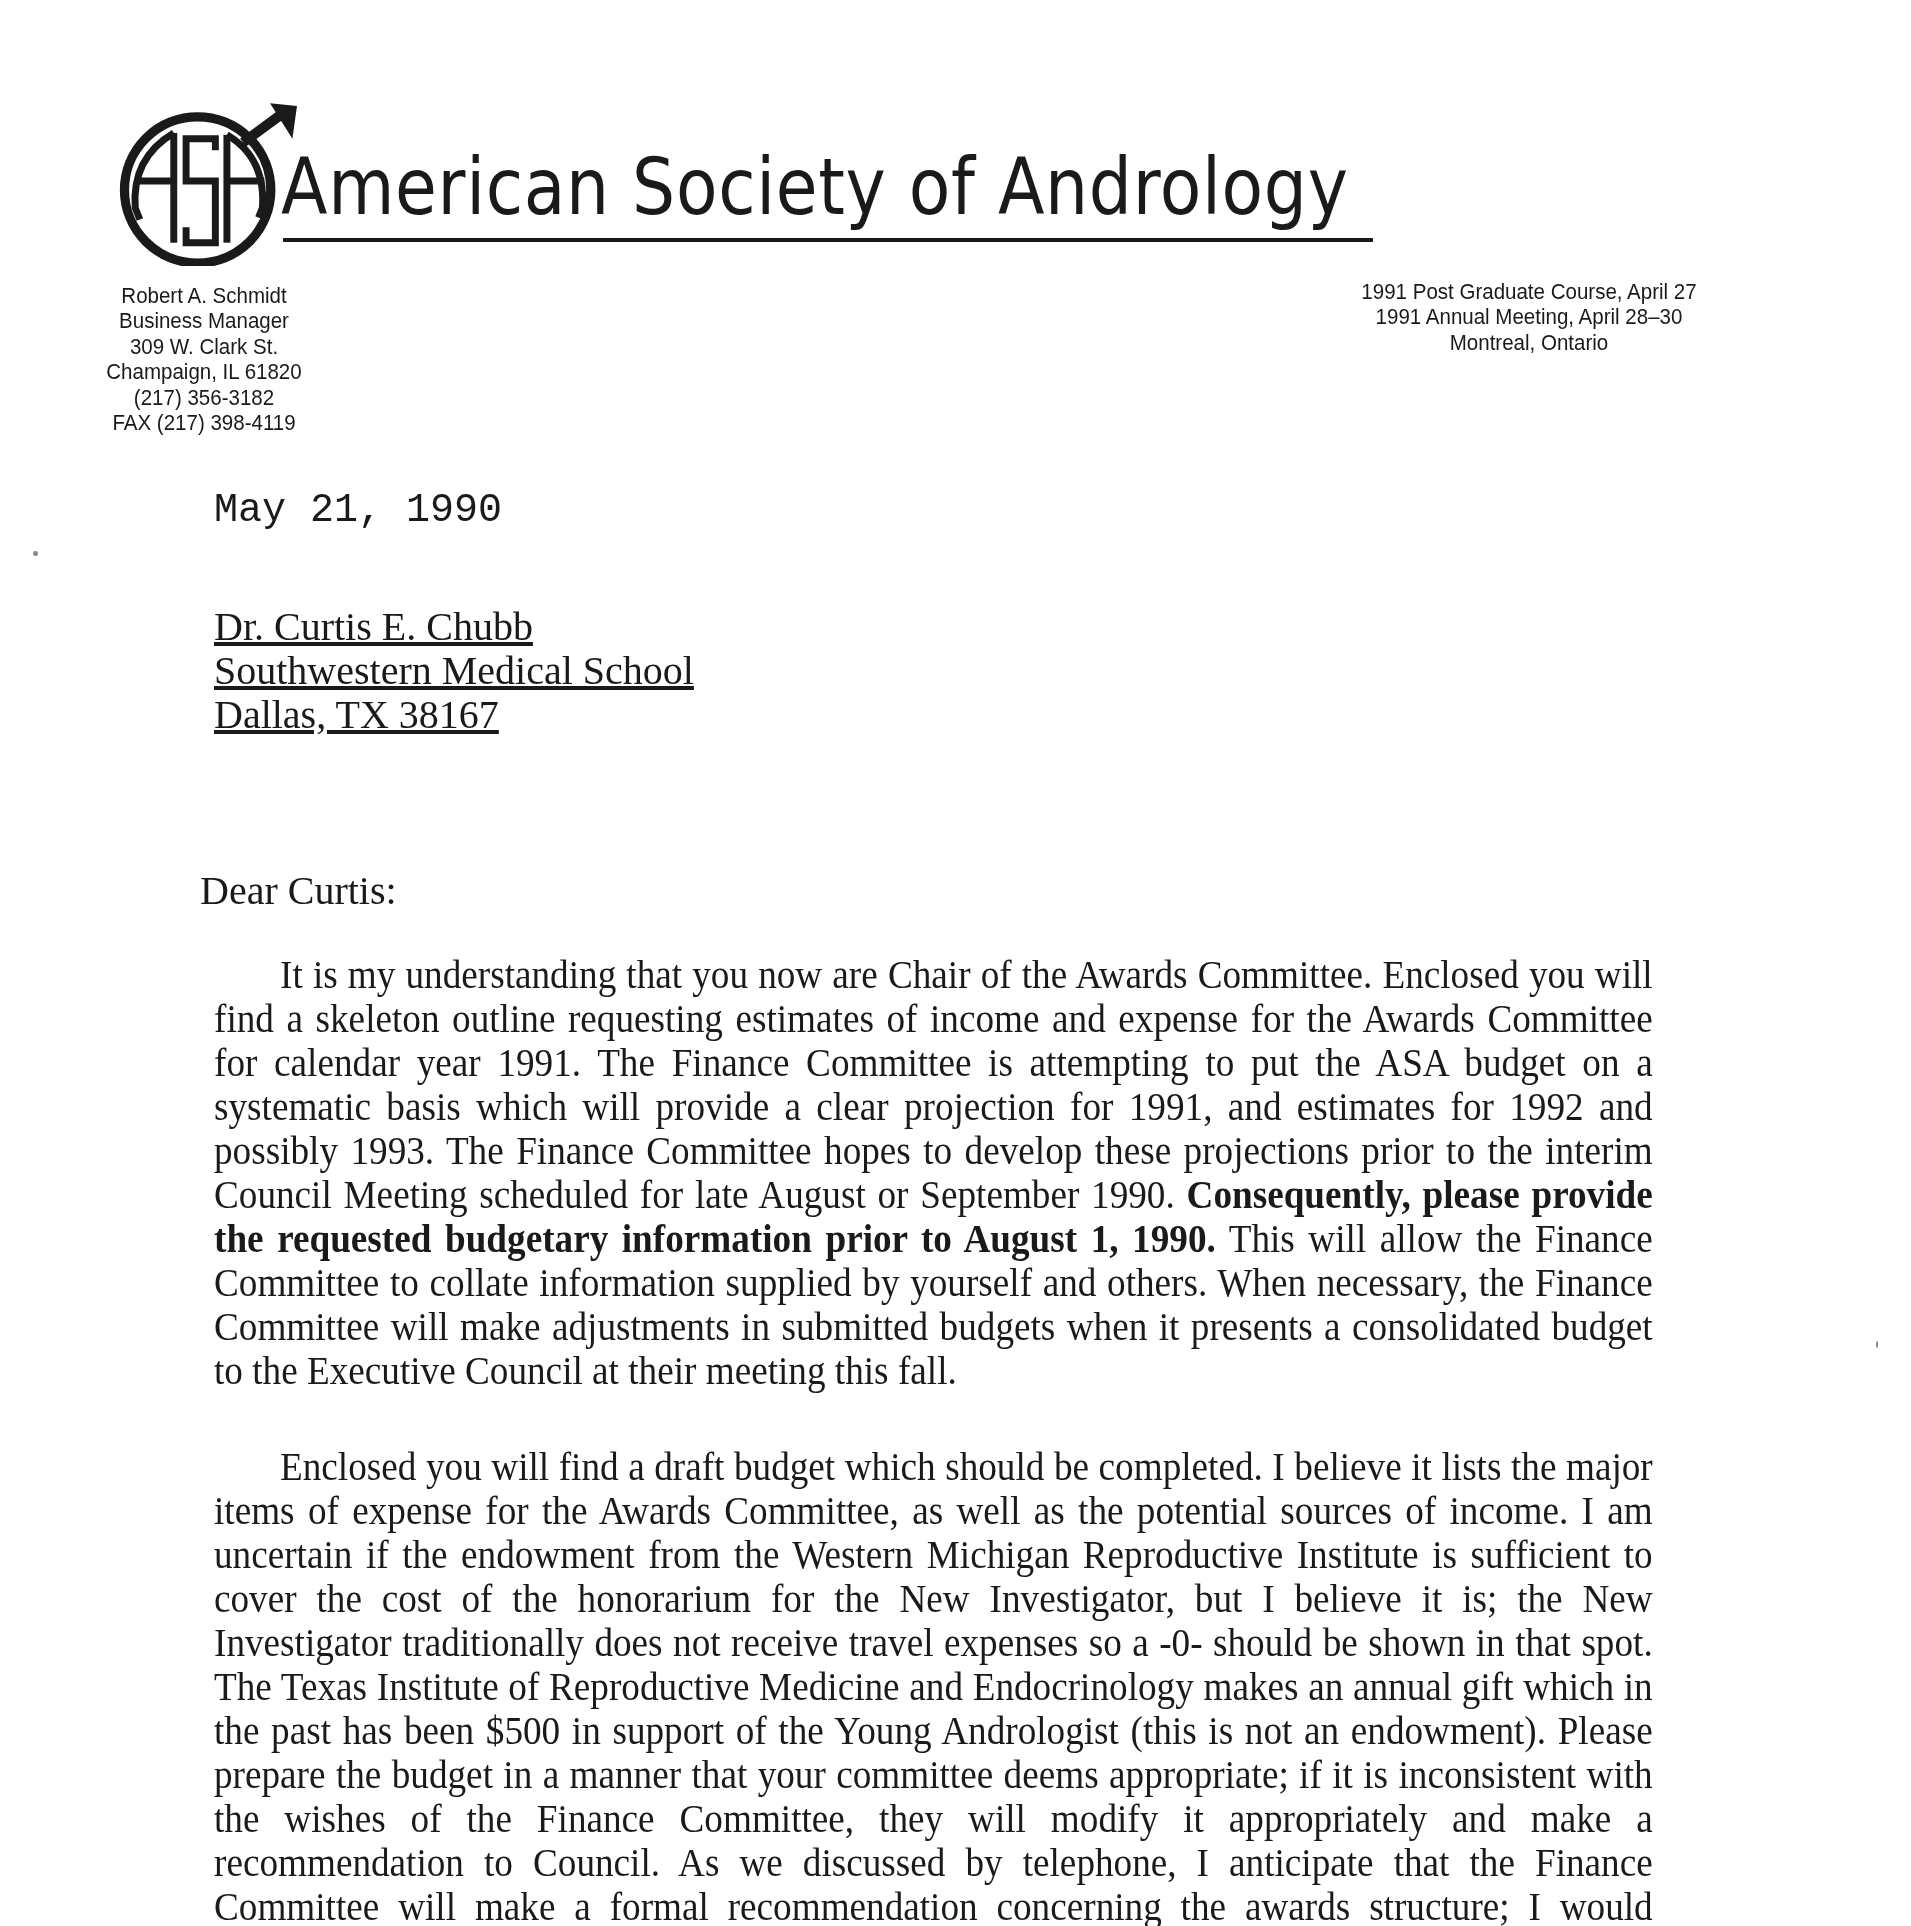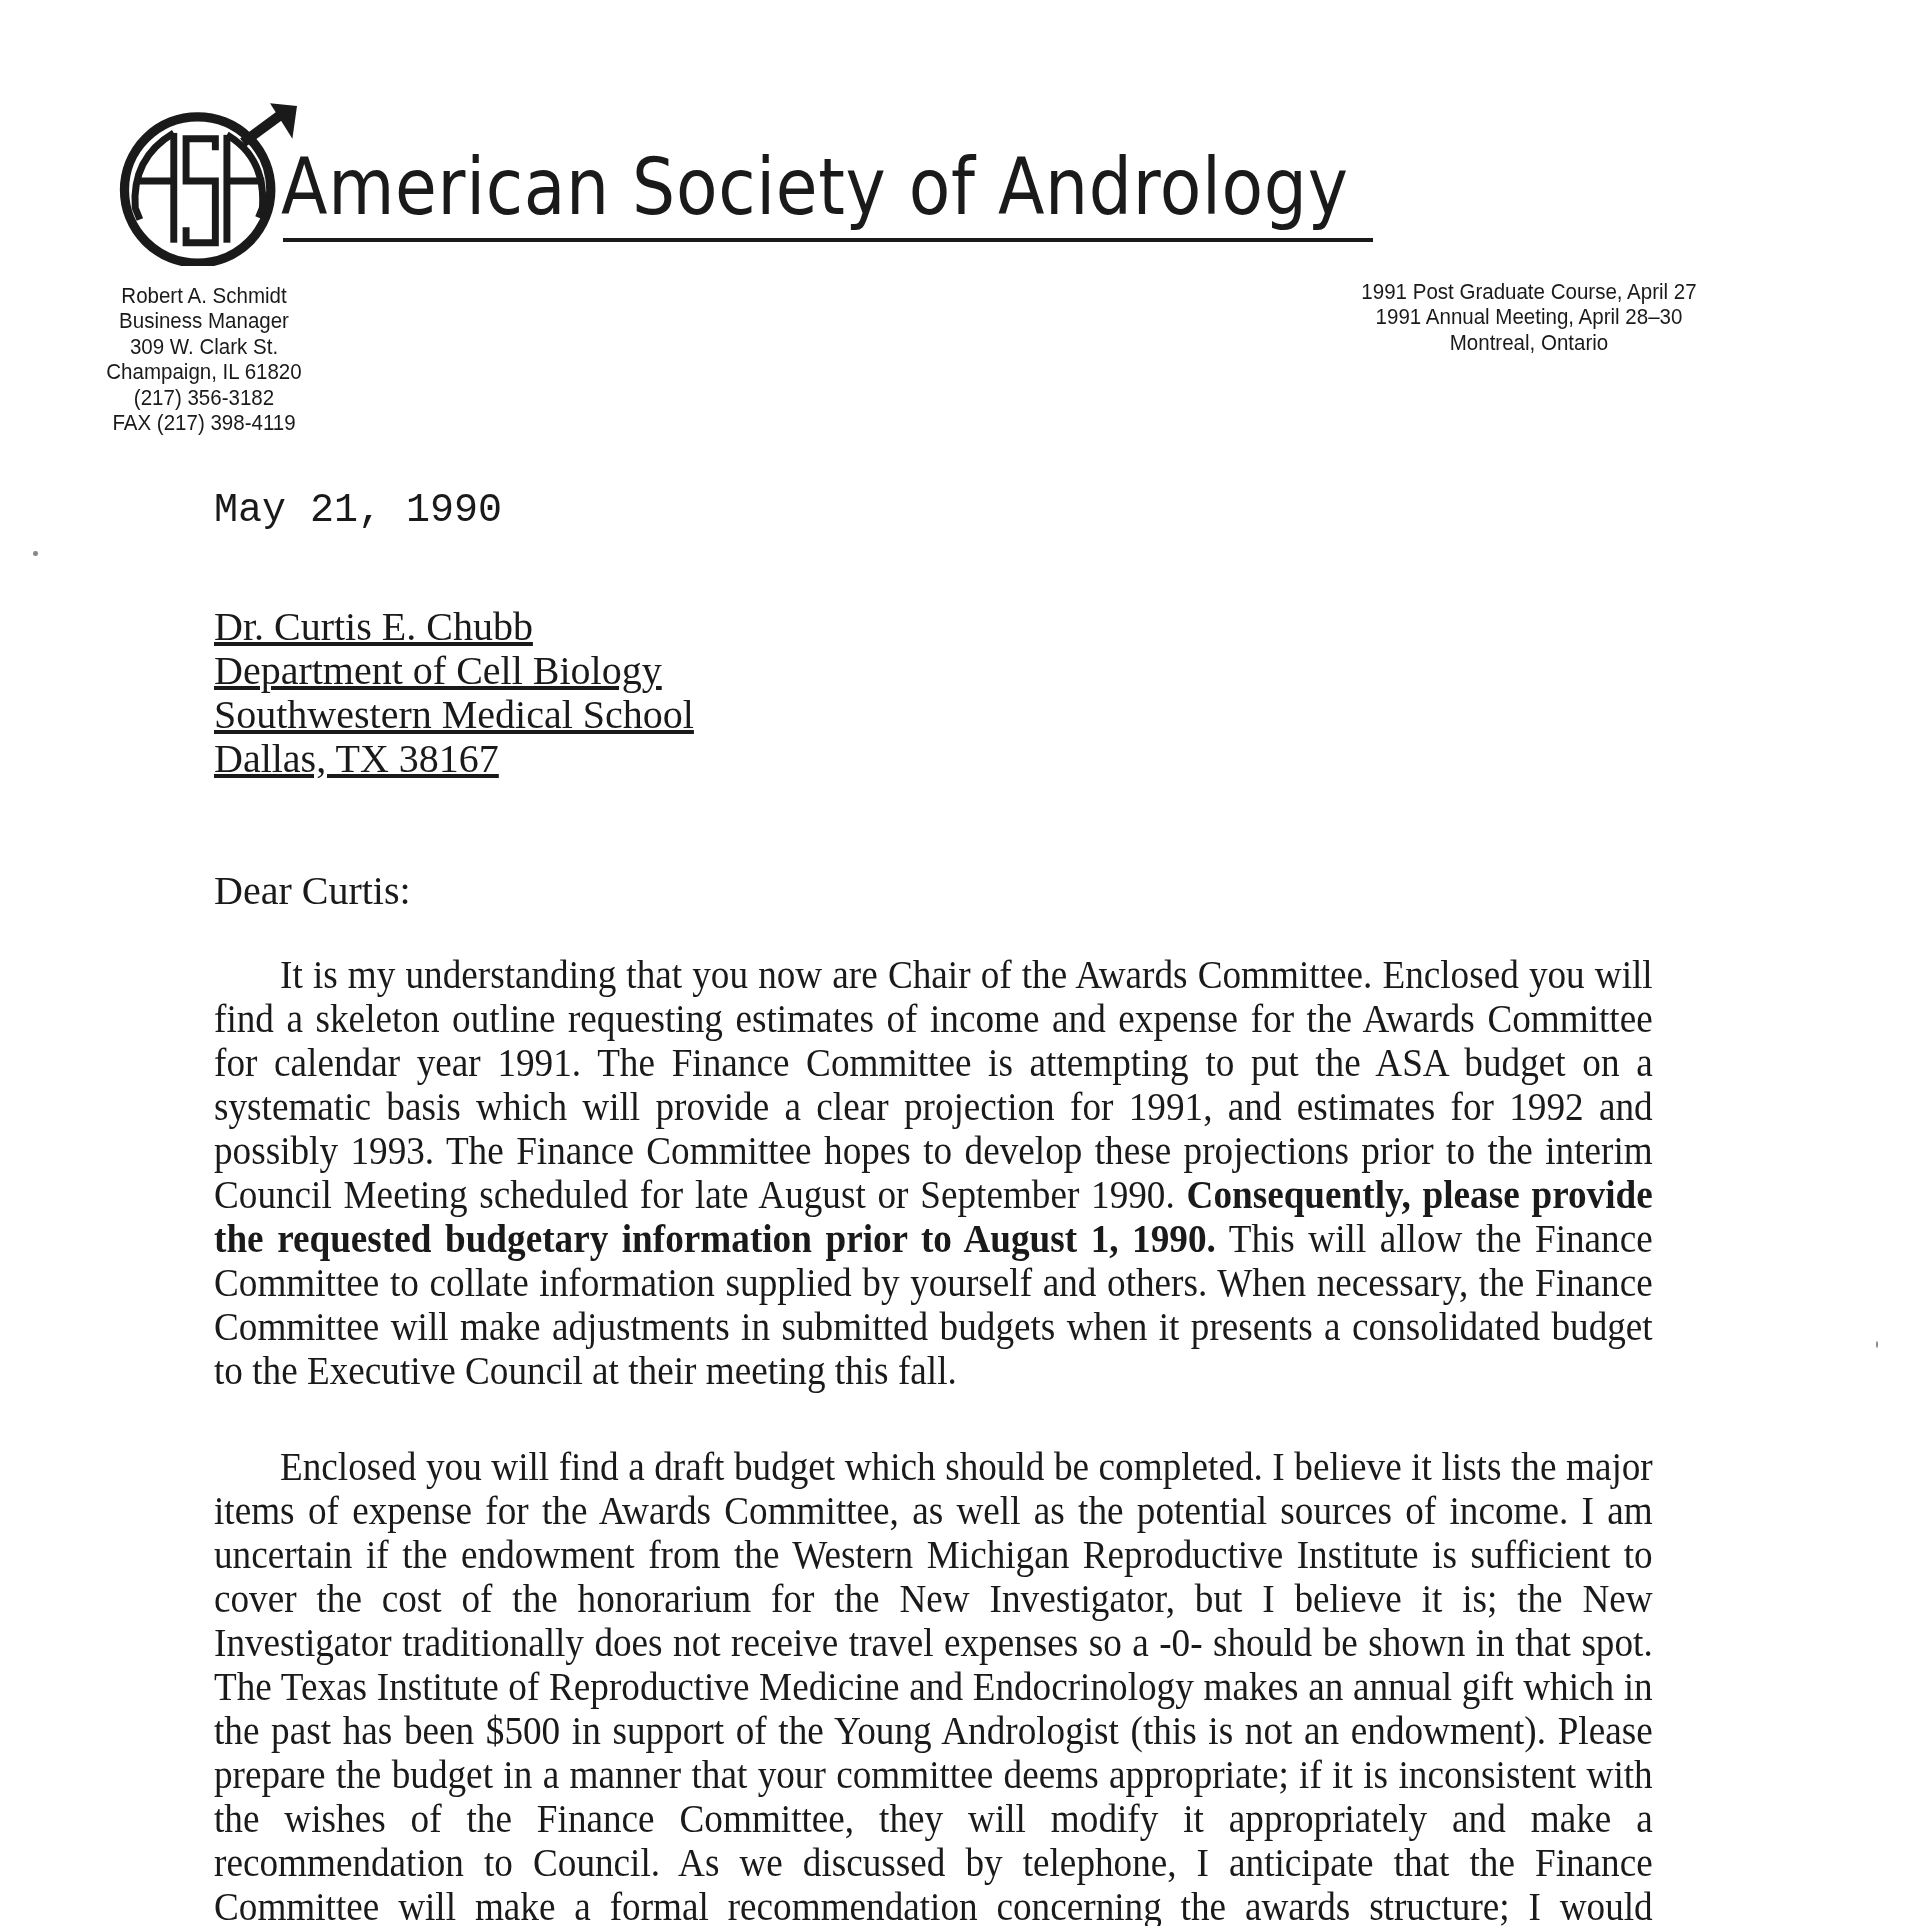--- a/index.html
+++ b/index.html
@@ -27,21 +27,21 @@
   }
   #meeting-block {
     left: 1294px; top: 279px; width: 470px;
     text-align: center; font-size: 22.3px; line-height: 25.4px;
     transform: scaleX(0.92); transform-origin: center top;
   }
 
   
   #letter-date { left: 214px; top: 491px; font-size: 40px; line-height: 1; font-family: Liberation Mono, monospace; }
   #recipient { left: 214px; top: 605px; font-size: 40px; line-height: 44px; text-decoration: underline; }
-  #salutation { left: 214px; top: 871px; font-size: 40px; line-height: 1; }
+  #salutation { left: 200px; top: 871px; font-size: 40px; line-height: 1; }
 
   .para {
     left: 214px; width: 1439px;
     font-size: 40px; line-height: 44px;
     text-align: justify; text-indent: 71px;
     transform: scaleX(0.93); transform-origin: left top;
     width: 1547px;
   }
   #para-1 { top: 953px; }
   #para-2 { top: 1445px; }
@@ -89,21 +89,20 @@
 <div class="abs sans" id="meeting-block">
   <div>1991 Post Graduate Course, April 27</div>
   <div>1991 Annual Meeting, April 28–30</div>
   <div>Montreal, Ontario</div>
 </div>
 
 <div class="abs serif" id="letter-date">May 21, 1990</div>
 
 <div class="abs serif" id="recipient">
   <div>Dr. Curtis E. Chubb</div>
-  <div>Department of Cell Biology</div>
   <div>Southwestern Medical School</div>
   <div>Dallas, TX 38167</div>
 </div>
 
 <div class="abs serif" id="salutation">Dear Curtis:</div>
 
 <div class="abs serif para" id="para-1"><span>It is my understanding that you now are Chair of the Awards Committee.  Enclosed you will find a skeleton outline requesting estimates of income and expense for the Awards Committee for calendar year 1991.  The Finance Committee is attempting to put the ASA budget on a systematic basis which will provide a clear projection for 1991, and estimates for 1992 and possibly 1993.  The Finance Committee hopes to develop these projections prior to the interim Council Meeting scheduled for late August or September 1990. </span><span class="bold">Consequently, please provide the requested budgetary information prior to August 1, 1990.</span><span> This will allow the Finance Committee to collate information supplied by yourself and others.  When necessary, the Finance Committee will make adjustments in submitted budgets when it presents a consolidated budget to the Executive Council at their meeting this fall.</span></div>
 
 <div class="abs serif para" id="para-2">Enclosed you will find a draft budget which should be completed.  I believe it lists the major items of expense for the Awards Committee, as well as the potential sources of income.  I am uncertain if the endowment from the Western Michigan Reproductive Institute is sufficient to cover the cost of the honorarium for the New Investigator, but I believe it is; the New Investigator traditionally does not receive travel expenses so a -0- should be shown in that spot.  The Texas Institute of Reproductive Medicine and Endocrinology makes an annual gift which in the past has been $500 in support of the Young Andrologist (this is not an endowment).  Please prepare the budget in a manner that your committee deems appropriate; if it is inconsistent with the wishes of the Finance Committee, they will modify it appropriately and make a recommendation to Council.  As we discussed by telephone, I anticipate that the Finance Committee will make a formal recommendation concerning the awards structure; I would appreciate your written input in this matter.</div>
 

